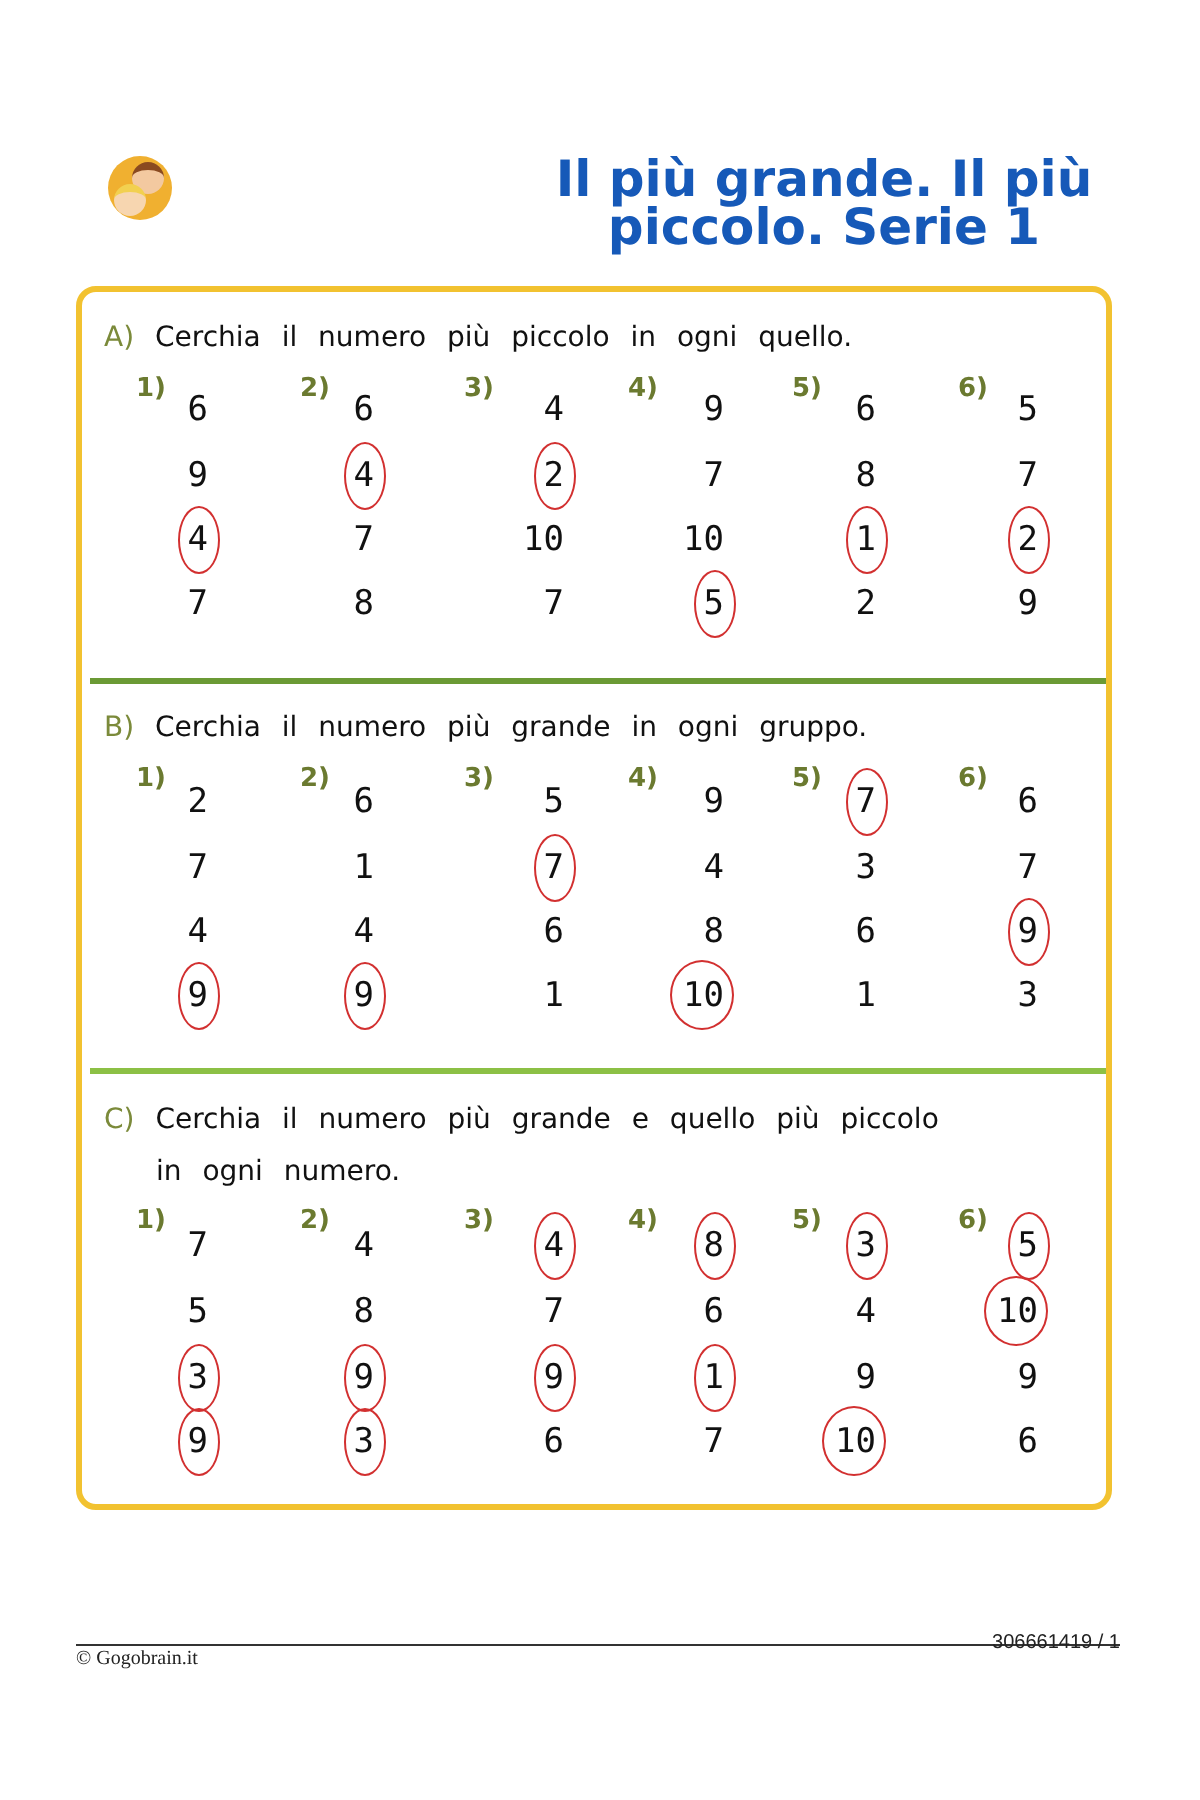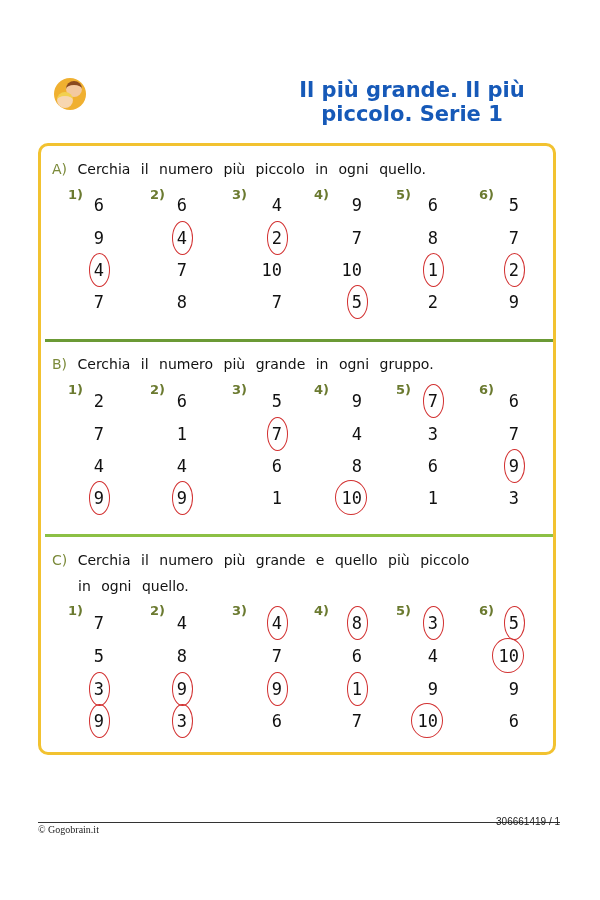--- a/index.html
+++ b/index.html
@@ -2,21 +2,21 @@
 <html><head>
 <meta charset="utf-8">
 <style>
   html, body { margin: 0; padding: 0; background: #ffffff; }
   body { width: 600px; height: 900px; position: relative; overflow: hidden; font-family: "DejaVu Sans", sans-serif; color: #111; }
   .logo { position: absolute; left: 54px; top: 76px; height: 36px; display: flex; align-items: center; }
   .logo-badge { width: 32px; height: 32px; border-radius: 50%; background: #f0b030; position: relative; overflow: hidden; }
   .logo-badge .face1 { position: absolute; left: 12px; top: 3px; width: 16px; height: 16px; border-radius: 50%; background: #f3c9a0; border-top: 4px solid #8a4a20; box-sizing: border-box; }
   .logo-badge .face2 { position: absolute; left: 3px; top: 14px; width: 16px; height: 16px; border-radius: 50%; background: #f7d6b0; border-top: 4px solid #f2d050; box-sizing: border-box; }
   .logo-text { margin-left: 3px; font-family: "DejaVu Sans", sans-serif; font-weight: bold; font-size: 23px; color: #d9b830; letter-spacing: 0px; -webkit-text-stroke: 1px #b8951a; }
-  .title { position: absolute; left: 262px; width: 300px; top: 78px; text-align: center; font-family: "DejaVu Sans", sans-serif; font-weight: bold; font-size: 21px; line-height: 24px; color: #1659b8; }
+  .title { position: absolute; left: 262px; width: 300px; top: 78px; text-align: center; font-family: "DejaVu Sans", sans-serif; font-weight: bold; font-size: 25px; line-height: 24px; color: #1659b8; }
   .frame { position: absolute; left: 38px; top: 143px; width: 518px; height: 612px; border: 3px solid #f2c230; border-radius: 10px; box-sizing: border-box; }
   .divider { position: absolute; left: 45px; width: 508px; height: 3px; background: #6b9a35; }
   .divider.light { background: #8cc045; }
   .sec-title { position: absolute; left: 52px; font-family: "DejaVu Sans", sans-serif; font-size: 14px; color: #111; word-spacing: 6px; white-space: nowrap; }
   .sec-letter { color: #7b8a3a; font-weight: normal; }
   .col-label { position: absolute; font-family: "DejaVu Sans", sans-serif; font-weight: bold; font-size: 13px; color: #6b7a30; }
   .num { position: absolute; font-family: "DejaVu Sans Mono", monospace; font-size: 17px; color: #111; text-align: right; width: 30px; line-height: 20px; }
   .num.circled::after { content: ""; position: absolute; right: -6px; top: -7px; width: 19px; height: 32px; border: 1px solid #d23030; border-radius: 50%; }
   .num.circled.wide::after { right: -5px; top: -8px; width: 30px; height: 33px; }
   .footer-line { position: absolute; left: 38px; width: 522px; top: 822px; height: 1px; background: #333; }
@@ -47,21 +47,21 @@
   <span>Cerchia il numero più piccolo in ogni quello.</span>
 </div>
 <div class="sec-title" style="top:356px;">
   <span class="sec-letter">B)</span>
   <span>Cerchia il numero più grande in ogni gruppo.</span>
 </div>
 <div class="sec-title" style="top:552px;">
   <span class="sec-letter">C)</span>
   <span>Cerchia il numero più grande e quello più piccolo</span>
 </div>
-<div class="sec-title" style="top:578px; left:78px;">in ogni quello.</div>
+<div class="sec-title" style="top:578px; left:78px;">in ogni numero.</div>
 
 <div id="groups-container">
     <div class="col-label" style="left: 68px; top: 187px;">1)</div>
     <div class="num" style="left: 74px; top: 195px;">6</div>
     <div class="num" style="left: 74px; top: 228px;">9</div>
     <div class="num circled" style="left: 74px; top: 260px;">4</div>
     <div class="num" style="left: 74px; top: 292px;">7</div>
     <div class="col-label" style="left: 150px; top: 187px;">2)</div>
     <div class="num" style="left: 157px; top: 195px;">6</div>
     <div class="num circled" style="left: 157px; top: 228px;">4</div>

